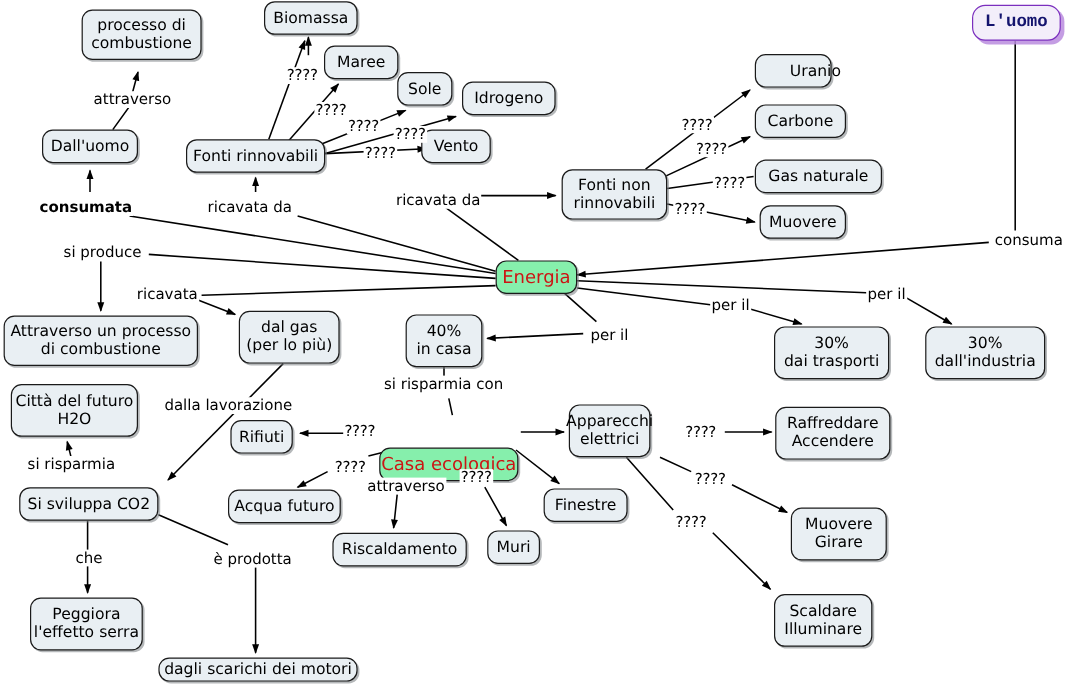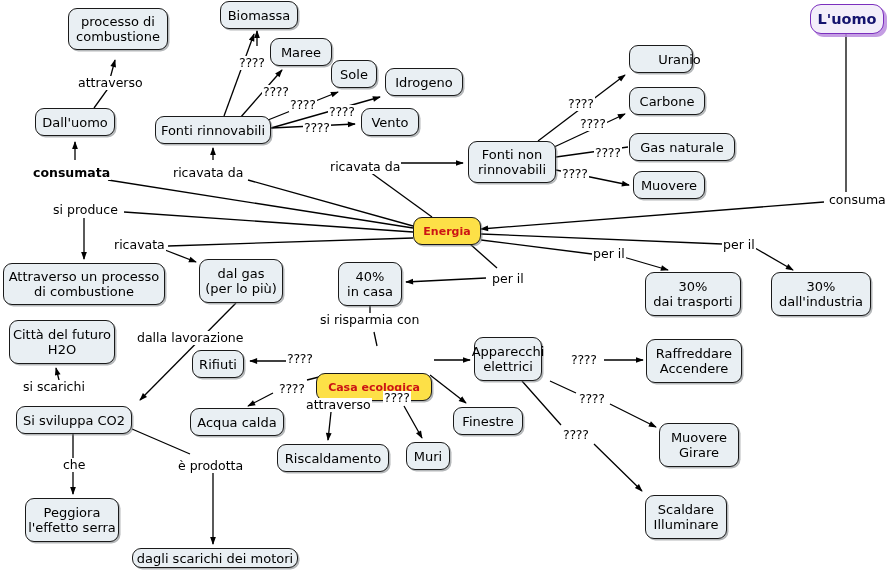--- a/index.html
+++ b/index.html
@@ -34,23 +34,23 @@
     color: #000000;
     font-size: 13px;
     line-height: 15px;
     padding: 2px 6px;
     box-shadow: 1.5px 1.5px 0px rgba(120,125,130,0.55);
     white-space: pre;
     z-index: 3;
   }
   .node.accent-red {
     color: #cc1414;
-    font-weight: bold;
-    background: #fde047;
-    font-size: 11px;
+    font-weight: normal;
+    background: #86efac;
+    font-size: 15px;
   }
   .node.accent-purple {
     color: #14146e;
     font-weight: bold;
     font-size: 14.5px;
     background: #f3eefa;
     border: 1.8px solid #7b2fbe;
     border-radius: 11px;
     box-shadow: 3px 3px 0px rgba(186,140,222,0.85);
   }
@@ -127,49 +127,49 @@
 
   <div id="node-layer">
       <div class="node" style="left: 68px; top: 8px; width: 100px; height: 42px;">processo di
 combustione</div>
       <div class="node" style="left: 220px; top: 1px; width: 78px; height: 28px;">Biomassa</div>
       <div class="node" style="left: 270px; top: 38px; width: 62px; height: 28px;">Maree</div>
       <div class="node" style="left: 331px; top: 60px; width: 46px; height: 28px;">Sole</div>
       <div class="node" style="left: 385px; top: 68px; width: 78px; height: 28px;">Idrogeno</div>
       <div class="node" style="left: 35px; top: 108px; width: 80px; height: 28px;">Dall'uomo</div>
       <div class="node" style="left: 155px; top: 116px; width: 116px; height: 28px;">Fonti rinnovabili</div>
-      <div class="node" style="left: 361px; top: 108px; width: 58px; height: 28px;">Vento</div>
+      <div class="node" style="left: 351px; top: 108px; width: 58px; height: 28px;">Vento</div>
       <div class="node" style="left: 629px; top: 45px; width: 64px; height: 28px; padding-left: 43px;">Uranio</div>
       <div class="node" style="left: 629px; top: 87px; width: 76px; height: 28px;">Carbone</div>
       <div class="node" style="left: 629px; top: 133px; width: 106px; height: 28px;">Gas naturale</div>
       <div class="node" style="left: 633px; top: 171px; width: 72px; height: 28px;">Muovere</div>
       <div class="node" style="left: 468px; top: 141px; width: 88px; height: 42px;">Fonti non
 rinnovabili</div>
-      <div class="node accent-purple" style="left: 810px; top: 4px; width: 74px; height: 30px;">L'uomo</div>
+      <div class="node accent-purple" style="left: 810px; top: 4px; width: 74px; height: 30px; font-family: Liberation Mono, monospace;">L'uomo</div>
       <div class="node accent-red" style="left: 413px; top: 217px; width: 68px; height: 28px;">Energia</div>
       <div class="node" style="left: 3px; top: 263px; width: 162px; height: 42px;">Attraverso un processo
 di combustione</div>
       <div class="node" style="left: 199px; top: 259px; width: 84px; height: 44px;">dal gas
 (per lo più)</div>
       <div class="node" style="left: 338px; top: 262px; width: 64px; height: 44px;">40%
 in casa</div>
       <div class="node" style="left: 645px; top: 272px; width: 96px; height: 44px;">30%
 dai trasporti</div>
       <div class="node" style="left: 771px; top: 272px; width: 100px; height: 44px;">30%
 dall'industria</div>
       <div class="node" style="left: 9px; top: 320px; width: 106px; height: 44px;">Città del futuro
 H2O</div>
       <div class="node" style="left: 192px; top: 350px; width: 52px; height: 28px;">Rifiuti</div>
       <div class="node accent-red" style="left: 316px; top: 346px; width: 116px; height: 28px; margin-top: 27px;">Casa ecologica</div>
       <div class="node" style="left: 474px; top: 337px; width: 68px; height: 44px;">Apparecchi
 elettrici</div>
       <div class="node" style="left: 646px; top: 339px; width: 96px; height: 44px;">Raffreddare
 Accendere</div>
       <div class="node" style="left: 16px; top: 406px; width: 116px; height: 28px;">Si sviluppa CO2</div>
-      <div class="node" style="left: 190px; top: 408px; width: 94px; height: 28px;">Acqua calda</div>
+      <div class="node" style="left: 190px; top: 408px; width: 94px; height: 28px;">Acqua futuro</div>
       <div class="node" style="left: 277px; top: 444px; width: 112px; height: 28px;">Riscaldamento</div>
       <div class="node" style="left: 406px; top: 442px; width: 44px; height: 28px;">Muri</div>
       <div class="node" style="left: 453px; top: 407px; width: 70px; height: 28px;">Finestre</div>
       <div class="node" style="left: 659px; top: 423px; width: 80px; height: 44px;">Muovere
 Girare</div>
       <div class="node" style="left: 645px; top: 495px; width: 82px; height: 44px;">Scaldare
 Illuminare</div>
       <div class="node" style="left: 25px; top: 498px; width: 94px; height: 44px;">Peggiora
 l'effetto serra</div>
       <div class="node" style="left: 132px; top: 548px; width: 166px; height: 20px;">dagli scarichi dei motori</div>
@@ -188,21 +188,21 @@
       <div class="elabel q" style="left: 579px; top: 117px;">????</div>
       <div class="elabel q" style="left: 594px; top: 146px;">????</div>
       <div class="elabel q" style="left: 561px; top: 167px;">????</div>
       <div class="elabel" style="left: 828px; top: 193px;">consuma</div>
       <div class="elabel" style="left: 52px; top: 203px;">si produce</div>
       <div class="elabel" style="left: 113px; top: 238px;">ricavata</div>
       <div class="elabel" style="left: 491px; top: 272px;">per il</div>
       <div class="elabel" style="left: 592px; top: 247px;">per il</div>
       <div class="elabel" style="left: 722px; top: 238px;">per il</div>
       <div class="elabel" style="left: 136px; top: 331px;">dalla lavorazione</div>
-      <div class="elabel" style="left: 22px; top: 380px;">si scarichi</div>
+      <div class="elabel" style="left: 22px; top: 380px;">si risparmia</div>
       <div class="elabel" style="left: 62px; top: 458px;">che</div>
       <div class="elabel" style="left: 177px; top: 459px;">è prodotta</div>
       <div class="elabel" style="left: 319px; top: 313px;">si risparmia con</div>
       <div class="elabel q" style="left: 286px; top: 352px;">????</div>
       <div class="elabel q" style="left: 278px; top: 382px;">????</div>
       <div class="elabel" style="left: 305px; top: 398px;">attraverso</div>
       <div class="elabel q" style="left: 383px; top: 391px;">????</div>
       <div class="elabel q" style="left: 570px; top: 353px;">????</div>
       <div class="elabel q" style="left: 578px; top: 392px;">????</div>
       <div class="elabel q" style="left: 562px; top: 428px;">????</div>

